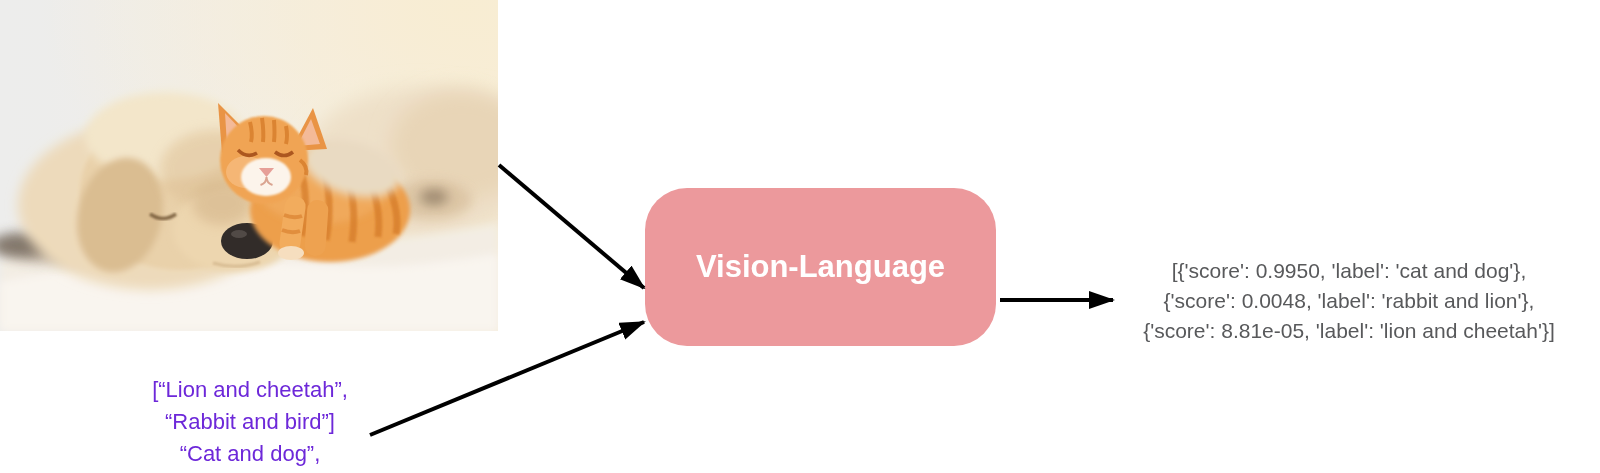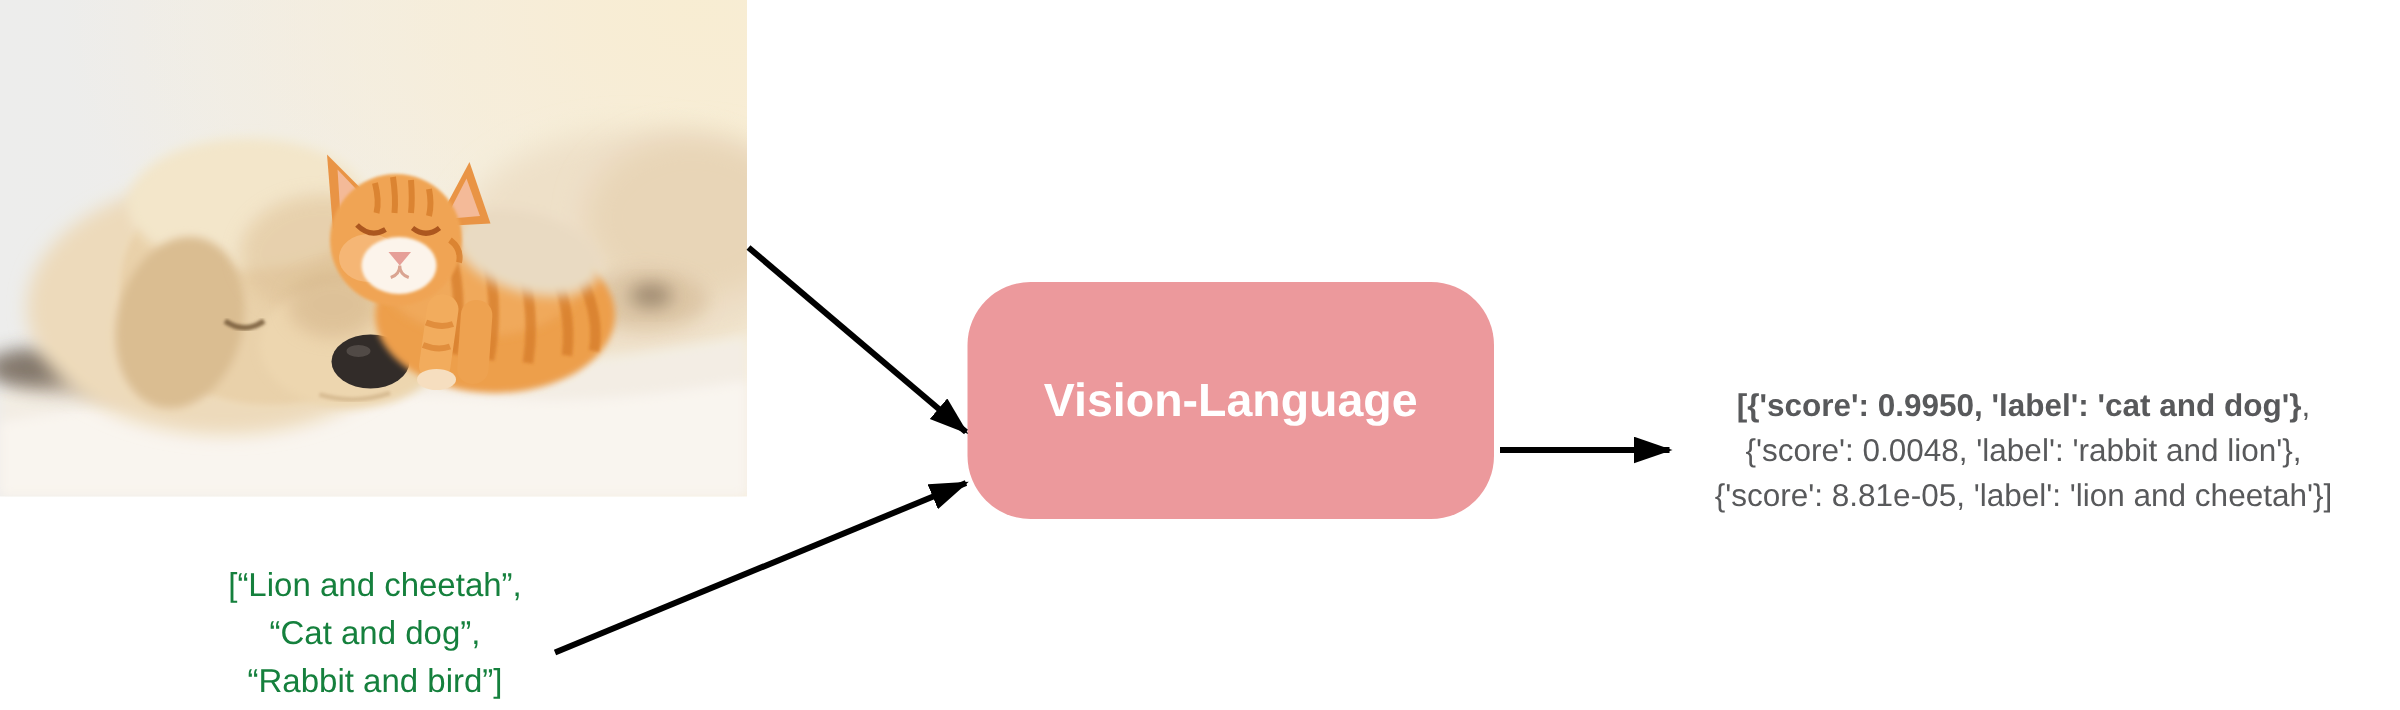--- a/index.html
+++ b/index.html
@@ -24,21 +24,21 @@
   .photo svg { display: block; width: 100%; height: 100%; }
 
   
   .candidate-labels {
     position: absolute;
     left: 100px; top: 374px;
     width: 300px;
     text-align: center;
     font-size: 22px;
     line-height: 32px;
-    color: #15803d;
+    color: #6d28d9;
     white-space: nowrap;
   }
 
   
   .vlm-box {
     position: absolute;
     left: 645px; top: 188px;
     width: 351px; height: 158px;
     background: #ec999c;
     border-radius: 42px;
@@ -57,21 +57,21 @@
   .output-block {
     position: absolute;
     left: 1093px; top: 256px;
     width: 512px;
     text-align: center;
     font-size: 21px;
     line-height: 30px;
     color: #58595b;
     white-space: nowrap;
   }
-  .output-block .bold { font-weight: 700; }
+  .output-block .bold { font-weight: 400; }
 
   
   .arrows {
     position: absolute;
     left: 0; top: 0;
     width: 1600px; height: 473px;
     pointer-events: none;
   }
 </style>
 </head>
@@ -181,22 +181,22 @@
         <path d="M259,168 L274,168 L266.5,177 Z" fill="#e59a93"></path>
         <path d="M266.5,177 q0,6 -6,8 M266.5,177 q0,6 6,8" stroke="#d8a08c" stroke-width="2" fill="none"></path>
       </g>
 
       <rect width="498" height="331" fill="#ffffff" opacity="0.05"></rect>
     </svg>
   </div>
 
   <div class="candidate-labels">
     <div>[“Lion and cheetah”,</div>
+    <div>“Rabbit and bird”]</div>
     <div>“Cat and dog”,</div>
-    <div>“Rabbit and bird”]</div>
   </div>
 
   <div class="vlm-box">
     <div>Vision-Language</div>
   </div>
 
   <div class="output-block">
     <div><span class="bold">[{'score': 0.9950, 'label': 'cat and dog'}</span><span>,</span></div>
     <div>{'score': 0.0048, 'label': 'rabbit and lion'},</div>
     <div>{'score': 8.81e-05, 'label': 'lion and cheetah'}]</div>

